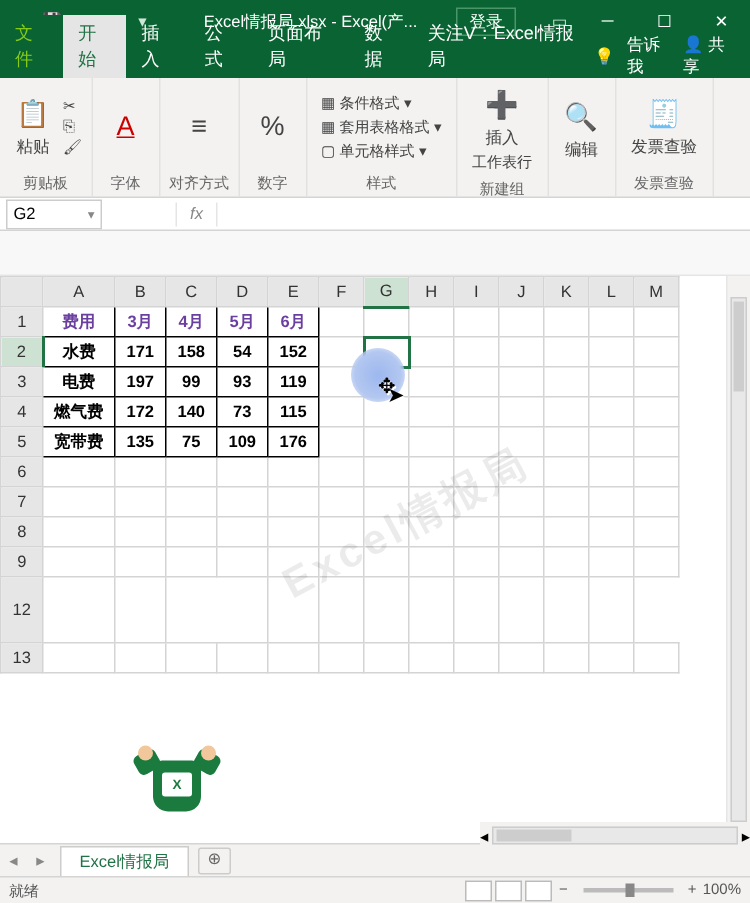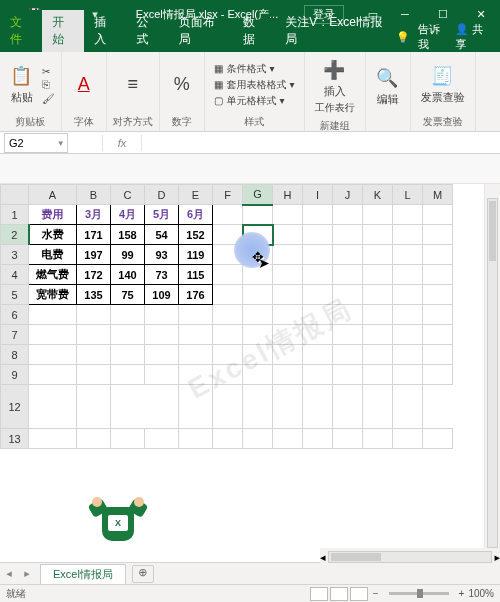--- a/index.html
+++ b/index.html
@@ -20,21 +20,21 @@
 .ribbon { height: 80px; background: #f3f2f1; border-bottom: 1px solid #d4d4d4; display: flex; font-size: 11px; color: #444; }
 .ribbon-group { border-right: 1px solid #e1e1e1; padding: 4px 6px 2px; display: flex; flex-direction: column; justify-content: space-between; align-items: center; }
 .group-label { font-size: 10px; color: #666; margin-top: 2px; }
 .group-body { display: flex; gap: 4px; align-items: center; flex: 1; }
 .big-btn { display: flex; flex-direction: column; align-items: center; gap: 2px; padding: 2px 4px; }
 .big-btn .ico { width: 24px; height: 24px; display: flex; align-items: center; justify-content: center; font-size: 18px; }
 .small-col { display: flex; flex-direction: column; gap: 2px; font-size: 10px; }
 .small-row { display: flex; align-items: center; gap: 3px; white-space: nowrap; }
 .fmla-bar { height: 22px; background: #fff; border-bottom: 1px solid #d4d4d4; display: flex; align-items: center; font-size: 11px; }
 .name-box { width: 64px; height: 20px; border: 1px solid #ccc; margin: 0 0 0 4px; padding: 0 4px; display: flex; align-items: center; justify-content: space-between; background: #fff; }
-.fx-btn { width: 40px; text-align: center; color: #888; font-style: italic; border-left: 1px solid #e5e5e5; border-right: 1px solid #e5e5e5; margin-left: 4px; padding: 2px 4px;}
+.fx-btn { width: 28px; text-align: center; color: #888; font-style: italic; border-left: 1px solid #e5e5e5; border-right: 1px solid #e5e5e5; margin-left: 19px; padding: 2px 4px;}
 .fmla-input { flex: 1; padding: 0 6px; height: 20px; }
 .extra-bar { height: 30px; background: #f8f8f8; border-bottom: 1px solid #e5e5e5; }
 .sheet-area { position: relative; overflow: hidden; background: #fff; }
 table.grid { border-collapse: collapse; table-layout: fixed; }
 .grid th, .grid td { border: 1px solid #d4d4d4; font-size: 11px; height: 20px; padding: 0 4px; overflow: hidden; white-space: nowrap; text-align: center; background: #fff; }
 .grid th { background: #e6e6e6; color: #333; font-weight: normal; }
 .grid th.corner { background: #e6e6e6; width: 28px; }
 .grid th.rowhdr { width: 28px; text-align: center; }
 .colA { width: 48px; } .colB,.colC,.colD,.colE { width: 34px; } .colF,.colG,.colH,.colI,.colJ,.colK,.colL,.colM { width: 30px; }
 .data-cell { text-align: left; font-weight: bold; font-size: 12px; color: #000; }

